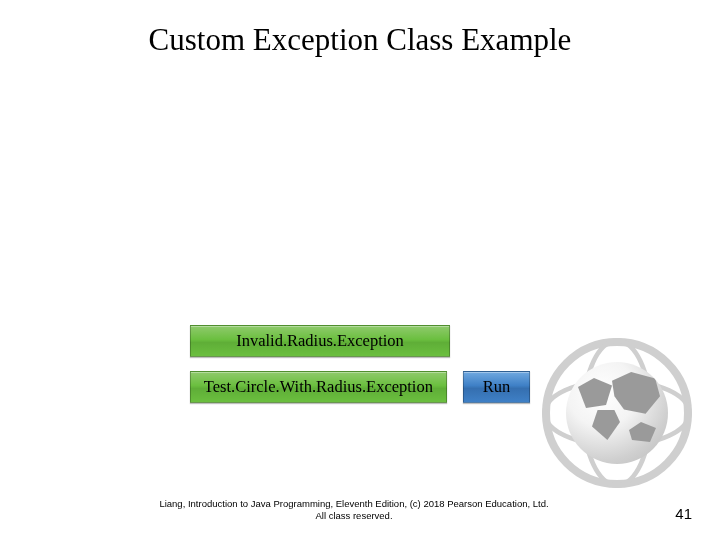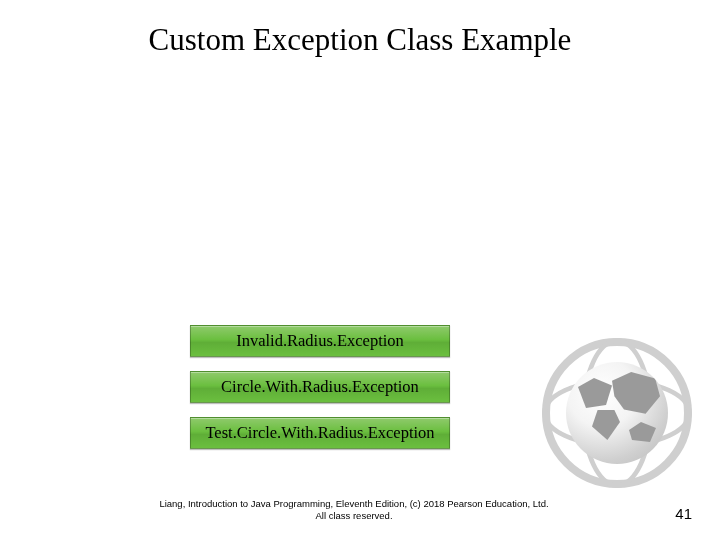--- a/index.html
+++ b/index.html
@@ -86,24 +86,22 @@
 <div class="slide">
 
   <div class="title">Custom Exception Class Example</div>
 
 
   <div class="buttons">
     <div class="btn-row">
       <div class="btn btn-green">Invalid.Radius.Exception</div>
     </div>
     <div class="btn-row">
-      <div class="btn btn-green">Circle.With.Radius.Exception</div>
-    </div>
-    <div class="btn-row">
       <div class="btn btn-green">Test.Circle.With.Radius.Exception</div>
+      <div class="btn btn-blue">Run</div>
     </div>
   </div>
 
   <div class="globe">
     <div class="globe-ring r1"></div>
     <div class="globe-ring r2"></div>
     <div class="globe-ring r3"></div>
     <div class="globe-core">
       <div class="continent c1"></div>
       <div class="continent c2"></div>

